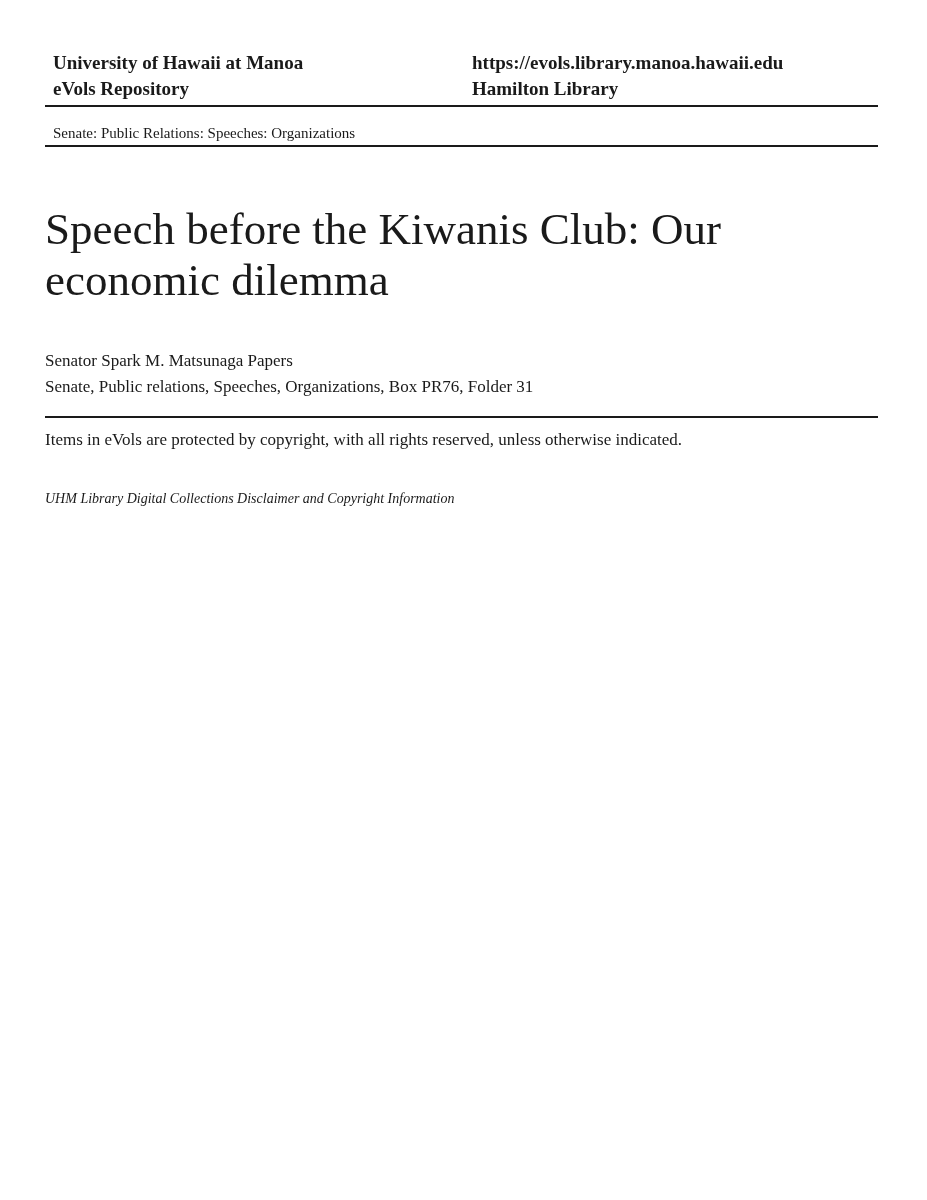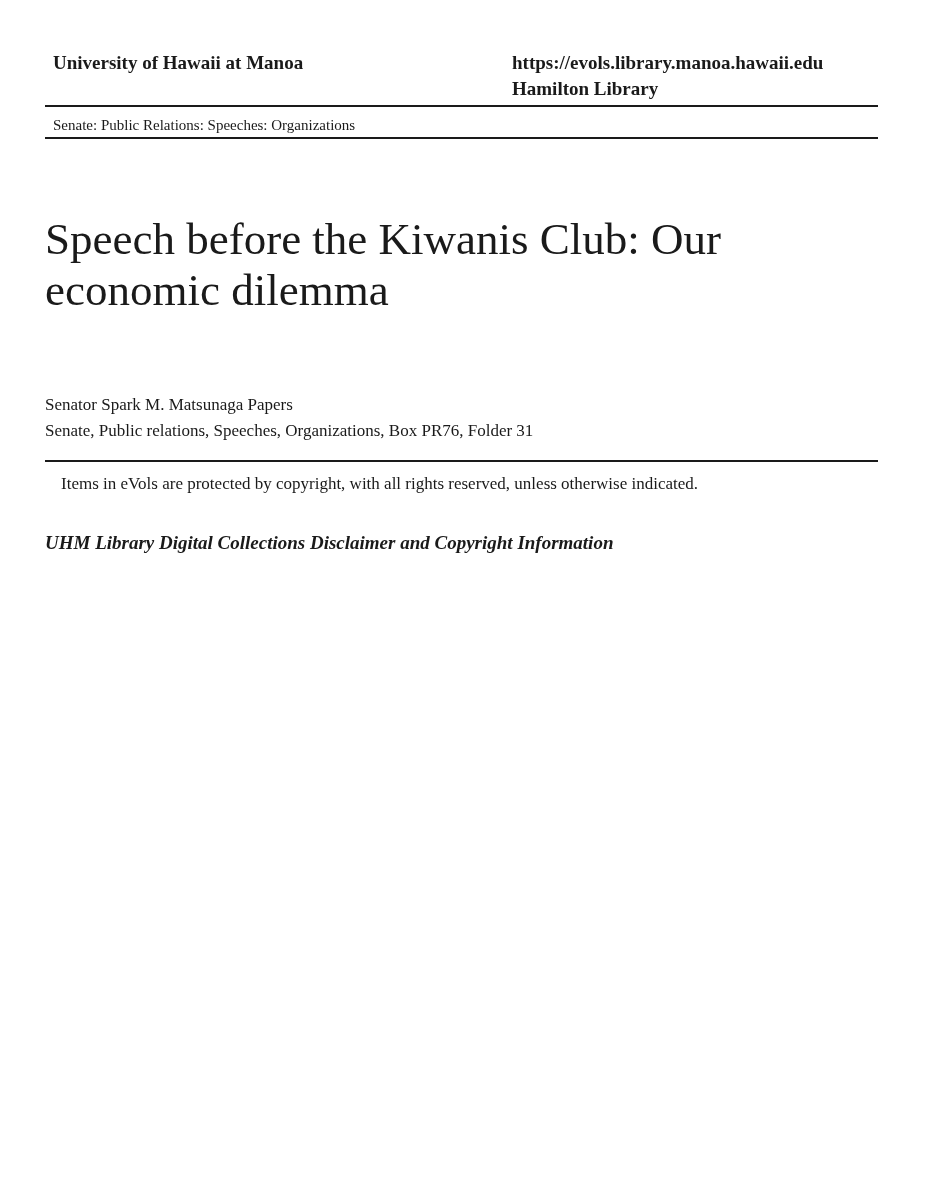--- a/index.html
+++ b/index.html
@@ -17,89 +17,89 @@
   .content {
     margin-left: 45px;
     width: 833px;
   }
   
   .header {
     margin-top: 50px;
   }
   .header-row {
     display: flex;
-    gap: 40px;
   }
   .header-row.main {
     font-weight: bold;
     font-size: 19px;
     line-height: 26px;
     padding-bottom: 3px;
     border-bottom: 2px solid #1a1a1a;
   }
   .header-row.sub {
     font-size: 15px;
     line-height: 24px;
     padding-top: 6px;
     border-bottom: 2px solid #1a1a1a;
+    margin-top: 8px;
   }
   .cell-l {
     width: 427px;
     padding-left: 8px;
     box-sizing: border-box;
     flex-shrink: 0;
   }
   .cell-r {
     flex: 1;
   }
   
   .title {
-    margin: 75px 0 0 0;
+    margin: 57px 0 0 0;
     font-size: 45px;
     font-weight: normal;
     line-height: 51px;
     width: 720px;
     letter-spacing: 0;
   }
   
   .meta {
-    margin: 76px 0 0 0;
+    margin: 42px 0 0 0;
     font-size: 17px;
     line-height: 25.5px;
   }
   
   .rule {
     margin: 17px 0 0 0;
     border: 0;
     border-top: 2px solid #1a1a1a;
     width: 100%;
   }
   
   .copyright {
-    margin: 9px 0 0 16px;
+    margin: 9px 0 0 0;
     font-size: 17px;
     line-height: 25.5px;
   }
   .disclaimer {
     margin: 33px 0 0 0;
-    font-size: 19px;
+    font-size: 14px;
     line-height: 25.5px;
     font-style: italic;
-    font-weight: bold;
   }
 </style>
 </head>
 <body>
 
 <div class="content">
 
   <div class="header">
     <div class="header-row main">
       <div class="cell-l">
         <div>University of Hawaii at Manoa</div>
+        <div>eVols Repository</div>
       </div>
       <div class="cell-r">
         <div>https://evols.library.manoa.hawaii.edu</div>
         <div>Hamilton Library</div>
       </div>
     </div>
     <div class="header-row sub">
       <div class="cell-l">Senate: Public Relations: Speeches: Organizations</div>
     </div>
   </div>

